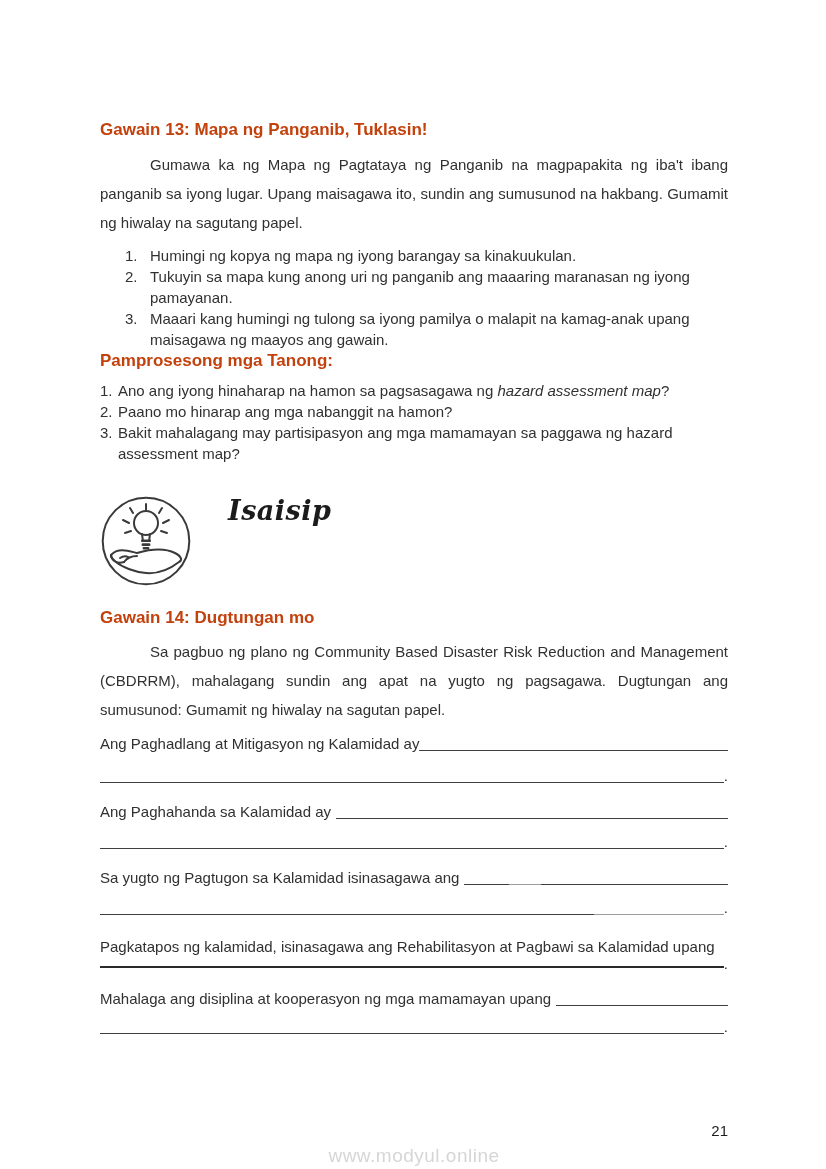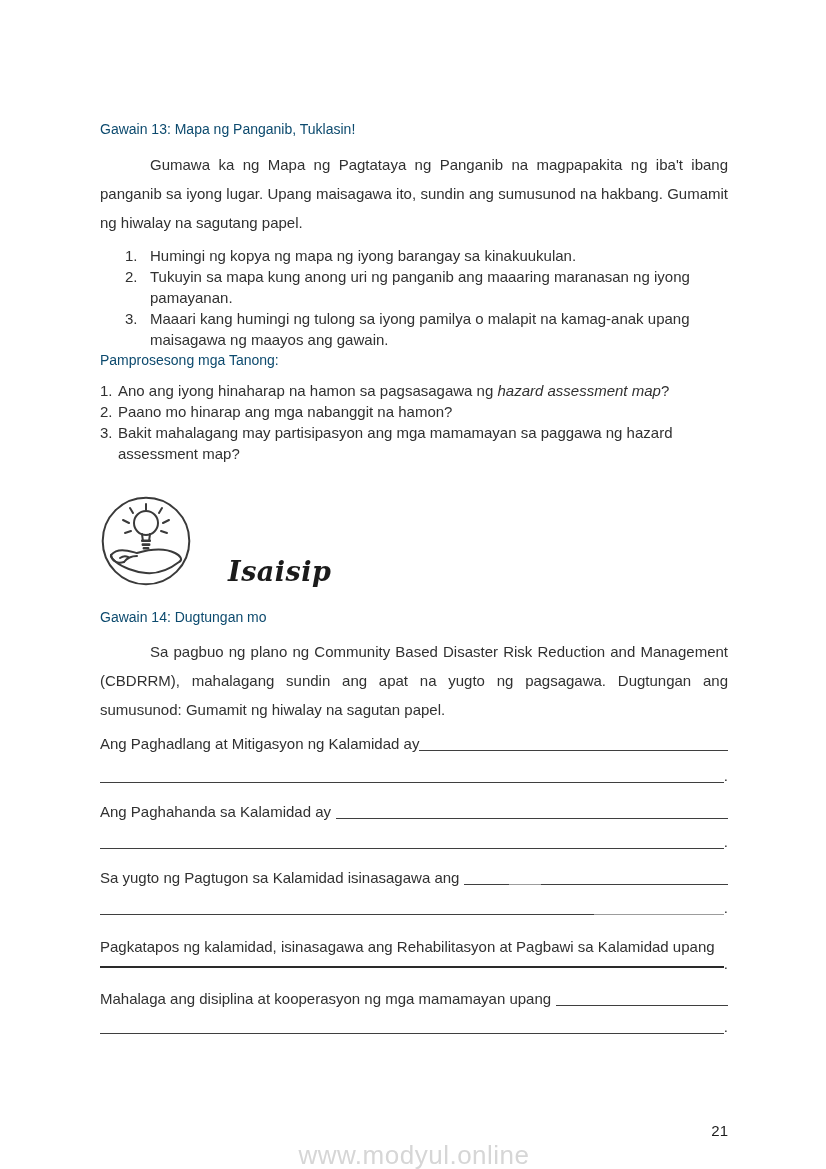--- a/index.html
+++ b/index.html
@@ -2,33 +2,33 @@
 <html><head>
 <meta charset="utf-8">
 <style>
   html,body{margin:0;padding:0}
   body{
     width:826px;height:1169px;background:#ffffff;
     font-family:"Liberation Sans",sans-serif;font-size:15px;color:#313131;
     position:relative;overflow:hidden;
   }
   .page{position:absolute;inset:0;padding:119px 98px 0 100px;box-sizing:border-box}
-  .heading{font-weight:normal;color:#0c4a6e;font-size:14px;line-height:21px;margin:0}
+  .heading{font-weight:bold;color:#c2410c;font-size:17px;line-height:21px;margin:0}
   .para{text-align:justify;text-indent:50px;line-height:29px;margin:10px 0 0 0}
   .steps{margin-top:8px}
   .step{display:flex;line-height:21px}
   .step-num{flex:none;width:25px;margin-left:25px}
   .step-text{flex:1}
   .pamp-heading{margin-top:0}
   .questions{margin-top:9px}
   .q{display:flex;line-height:21px}
   .q-num{flex:none;width:18px}
   .q-text{flex:1}
   .q-text em{font-style:italic}
-  .isaisip{margin-top:31px;display:flex;align-items:flex-end}
+  .isaisip{margin-top:31px;display:flex;align-items:flex-start}
   .isaisip-icon{flex:none;width:92px;height:92px}
   .isaisip-icon svg{width:92px;height:92px;display:block}
   .isaisip-icon .ln{stroke:#3a3a3a;stroke-width:2;fill:none;stroke-linecap:round}
   .isaisip-icon .fill{fill:#3a3a3a;stroke:none}
   .isaisip-title{
     margin-left:36px;font-family:"DejaVu Serif",serif;font-weight:bold;font-style:italic;
     font-size:27px;color:#1b1b1b;letter-spacing:.5px;
   }
   .g14-heading{margin-top:20px}
   .para2{margin-top:9px}
@@ -41,21 +41,21 @@
   .rule-gray{flex:none;width:32px;border-bottom:1.8px solid #9c9c9c;margin-bottom:3px}
   .rule-gray-wide{flex:none;width:130px;border-bottom:1.8px solid #9c9c9c;margin-bottom:3px}
   .period{flex:none;line-height:21px}
   .fl-textonly{line-height:21px;height:21px}
   .solid-row{display:flex;height:11px}
   .rule-solid{flex:1;border-bottom:2px solid #2a2a2a}
   .solid-row .period{line-height:9px;align-self:flex-end}
   .mt10{margin-top:9px}.mt11{margin-top:11px}.mt15{margin-top:15px}
   .mt9{margin-top:9px}.mt18{margin-top:18px}.mt20{margin-top:20px}.mt7{margin-top:7px}
   .footer-num{margin-top:83px;text-align:right;line-height:21px;color:#1d1d1d}
-  .watermark{margin-top:4px;text-align:center;font-size:26px;letter-spacing:.5px;color:#d6d6d6;line-height:21px}
+  .watermark{margin-top:4px;text-align:center;font-size:19px;letter-spacing:.5px;color:#d6d6d6;line-height:21px}
 </style>
 </head>
 <body>
 
 <div class="page">
 
   <div class="heading">Gawain 13: Mapa ng Panganib, Tuklasin!</div>
   <p class="para">Gumawa ka ng Mapa ng Pagtataya ng Panganib na magpapakita ng iba't ibang panganib sa iyong lugar. Upang maisagawa ito, sundin ang sumusunod na hakbang. Gumamit ng hiwalay na sagutang papel.</p>
 
   <div class="steps">

